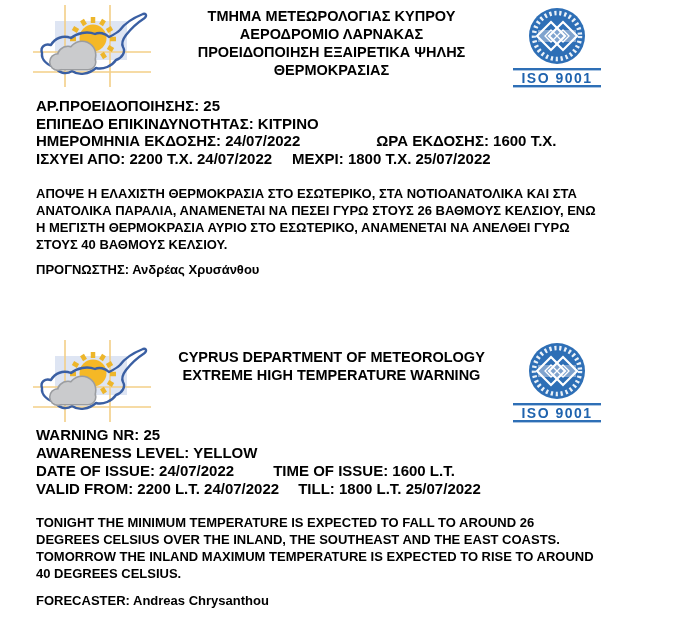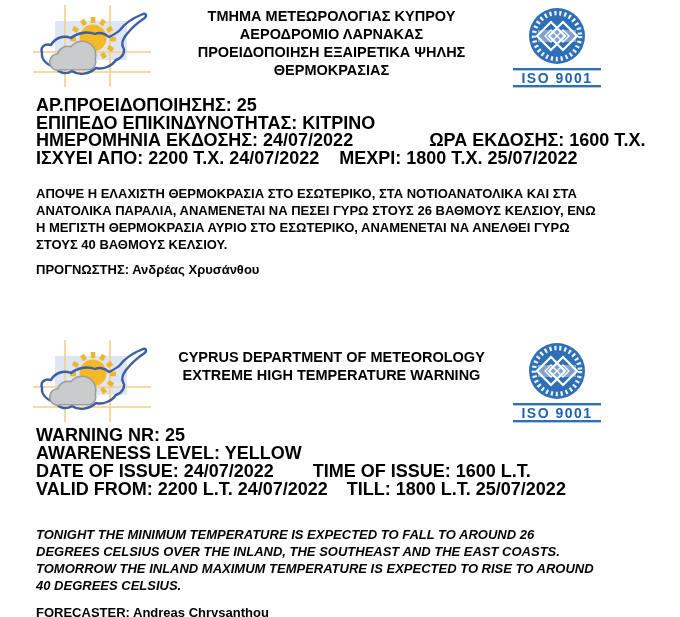--- a/index.html
+++ b/index.html
@@ -15,27 +15,27 @@
   .header .logo-wrap  { width:118px; flex:0 0 auto; }
   .header .logo-wrap svg { width:118px; height:82px; display:block; }
   .header .titles { flex:1 1 auto; text-align:center; font-size:14.5px; line-height:18px; padding-top:2px; }
   .header .iso-wrap { width:90px; flex:0 0 auto; }
   .header .iso-wrap svg { width:90px; height:84px; display:block; }
 
   #greek-section   .header { margin-top:5px; }
   #english-section .header { margin-top:62px; }
   #english-section .titles { padding-top:8px; }
 
-  .info  { margin:8px 20px 0 36px; font-size:18px; line-height:17.5px; }
+  .info  { margin:8px 20px 0 36px; font-size:15px; line-height:17.5px; }
   #english-section .info { margin-top:2px; line-height:18px; }
   .info-row { white-space:nowrap; }
   .sp { display:inline-block; height:1px; }
 
   .para { margin:18px 40px 0 36px; font-size:13px; line-height:17px; }
-  #english-section .para { margin-top:28px;font-style:italic; }
+  #english-section .para { margin-top:16px; }
 
   .forecaster { margin:8px 20px 0 36px; font-size:13px; line-height:17px; }
   #english-section .forecaster { margin-top:10px; }
 
   .hidden-defs { position:absolute; width:0; height:0; overflow:hidden; }
 </style>
 </head>
 <body>
 
 <svg class="hidden-defs" aria-hidden="true">

